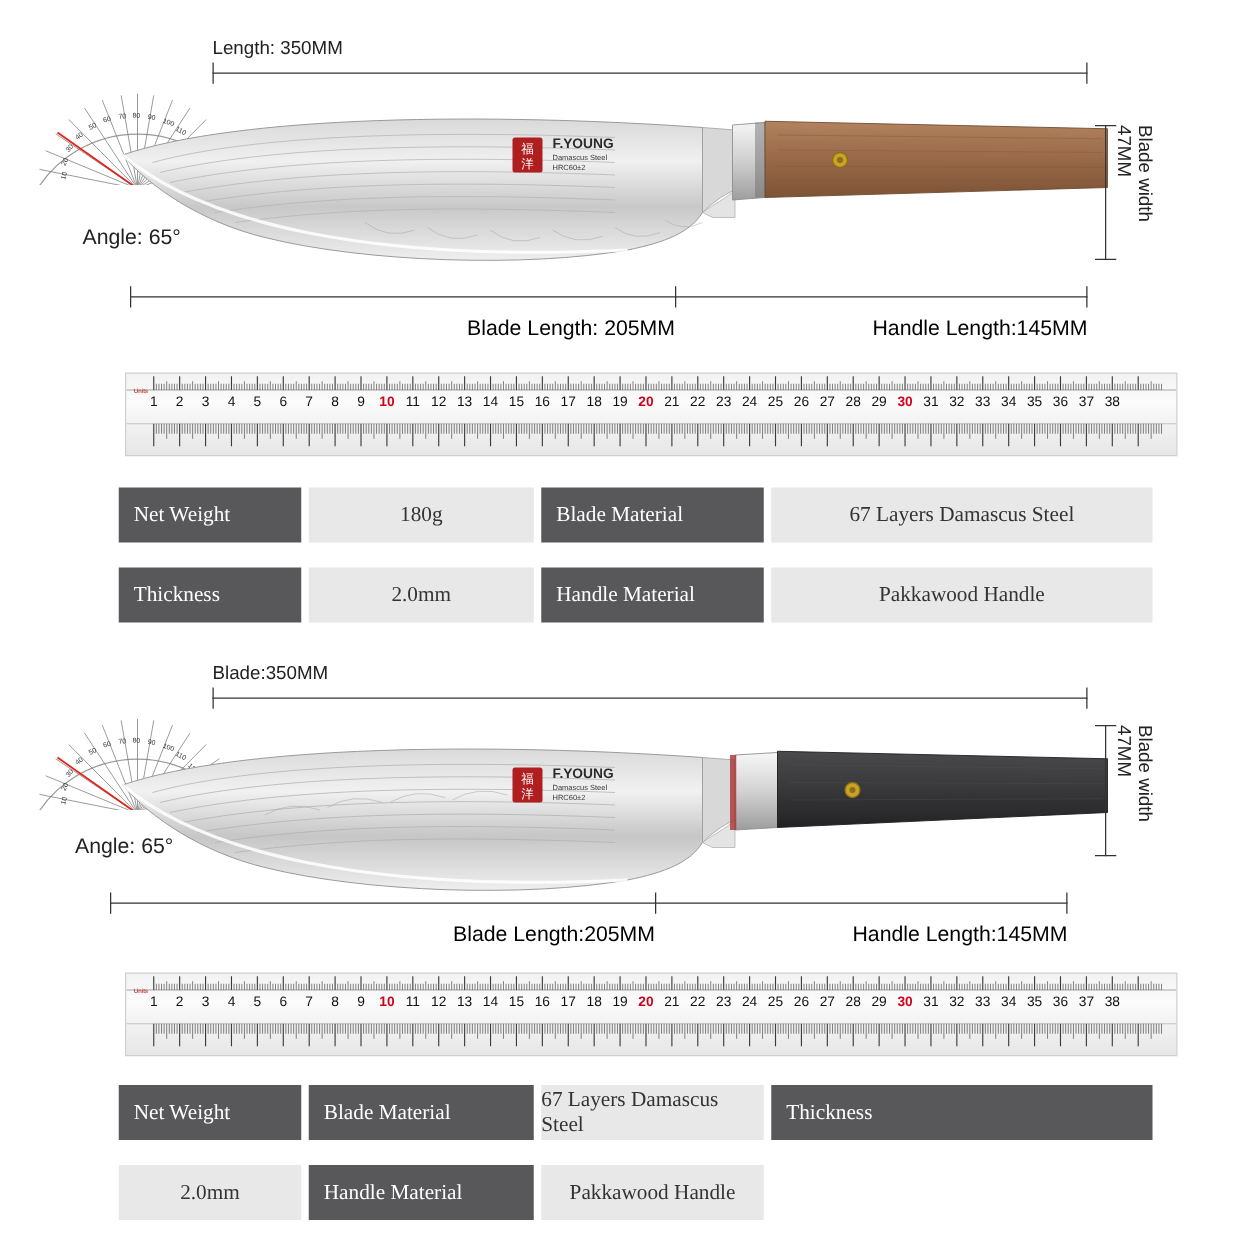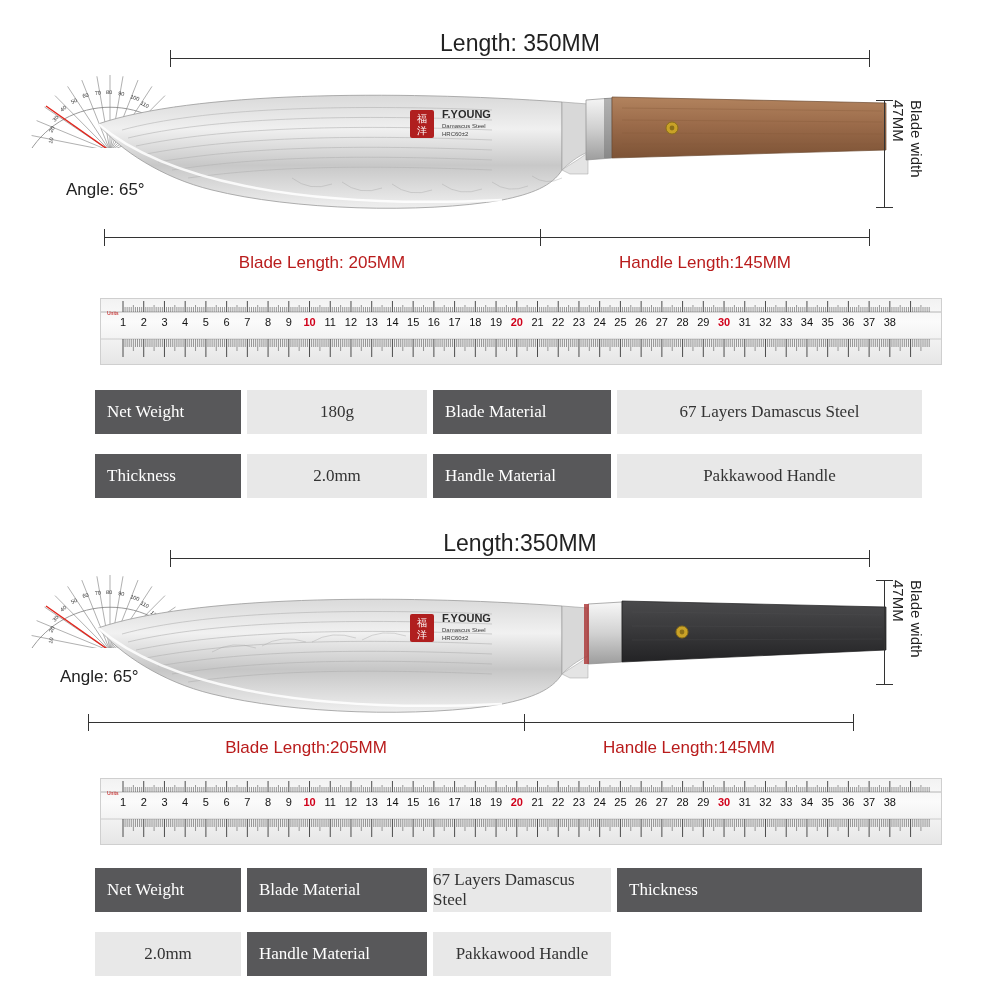--- a/index.html
+++ b/index.html
@@ -46,22 +46,22 @@
     height: 17px;
     background: #333;
   }
   .dim-top .tick-l { left: 0; }
   .dim-top .tick-r { right: 0; }
   .dim-top .label {
     position: absolute;
     top: 0;
     left: 0;
     width: 100%;
-    text-align: center;
-    font-size: 23px;
+    text-align: left;
+    font-size: 15px;
     color: #222;
   }
 
   
   .protractor {
     position: absolute;
     width: 170px;
     height: 90px;
     overflow: hidden;
   }
@@ -129,22 +129,22 @@
     position: absolute;
     top: -8px;
     width: 1px;
     height: 17px;
     background: #333;
   }
   .dim-split .seg-label {
     position: absolute;
     top: 16px;
     font-size: 17px;
-    text-align: center;
-    color: #b91c1c;
+    text-align: right;
+    color: #000000;
   }
 
   
   .ruler {
     position: absolute;
     background: linear-gradient(to bottom, #f2f2f2 0%, #fbfbfb 35%, #e6e6e6 100%);
     border: 1px solid #cfcfcf;
     overflow: hidden;
   }
   .ruler .numbers {
@@ -1191,21 +1191,21 @@
     <div class="cell key">Thickness</div>
     <div class="cell val">2.0mm</div>
     <div class="cell key">Handle Material</div>
     <div class="cell val">Pakkawood Handle</div>
   </div>
 </div>
 
 <div class="panel" id="panel-2">
 
   <div class="dim-top">
-    <div class="label">Length:350MM</div>
+    <div class="label">Blade:350MM</div>
     <div class="line"></div>
     <div class="tick-l"></div>
     <div class="tick-r"></div>
   </div>
 
   <div class="protractor" style="left:22px; top:58px;">
     <svg width="170" height="95" viewBox="0 0 170 95">
       <defs>
         <clipPath id="clip2">
             <rect x="0" y="0" width="170" height="95"></rect>

